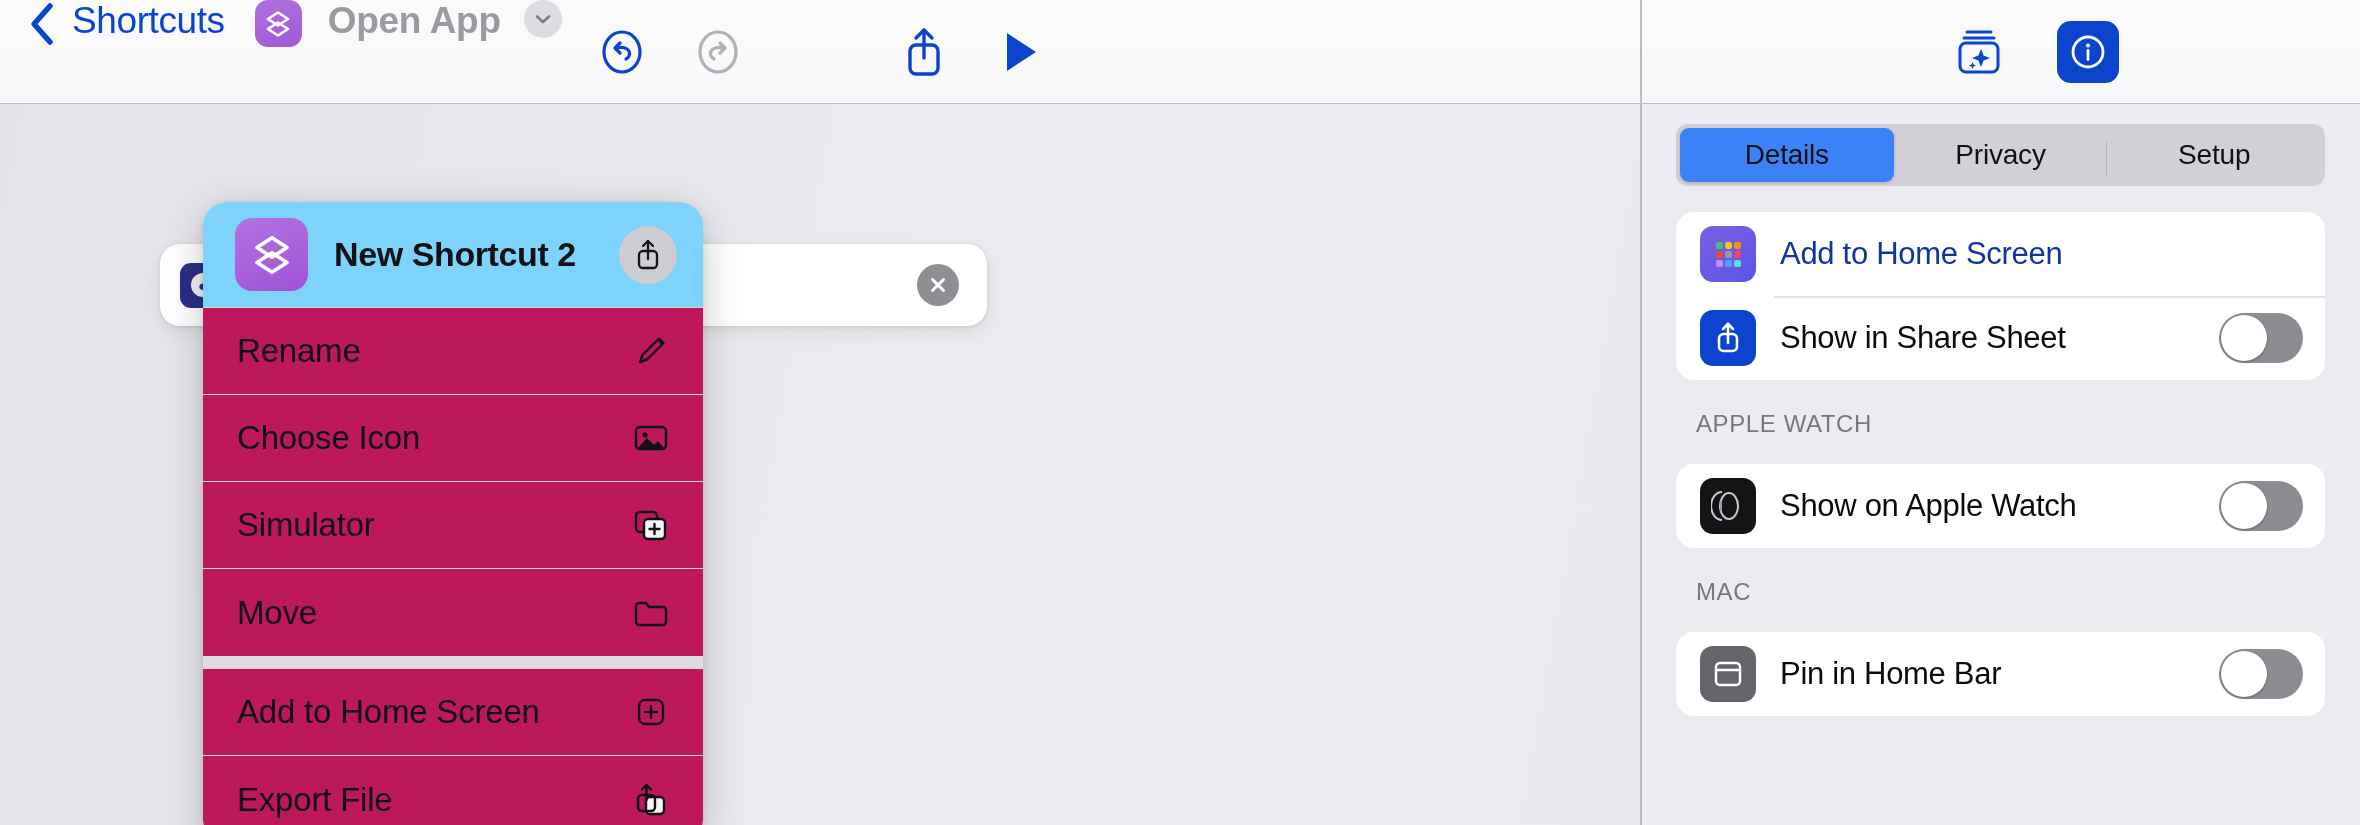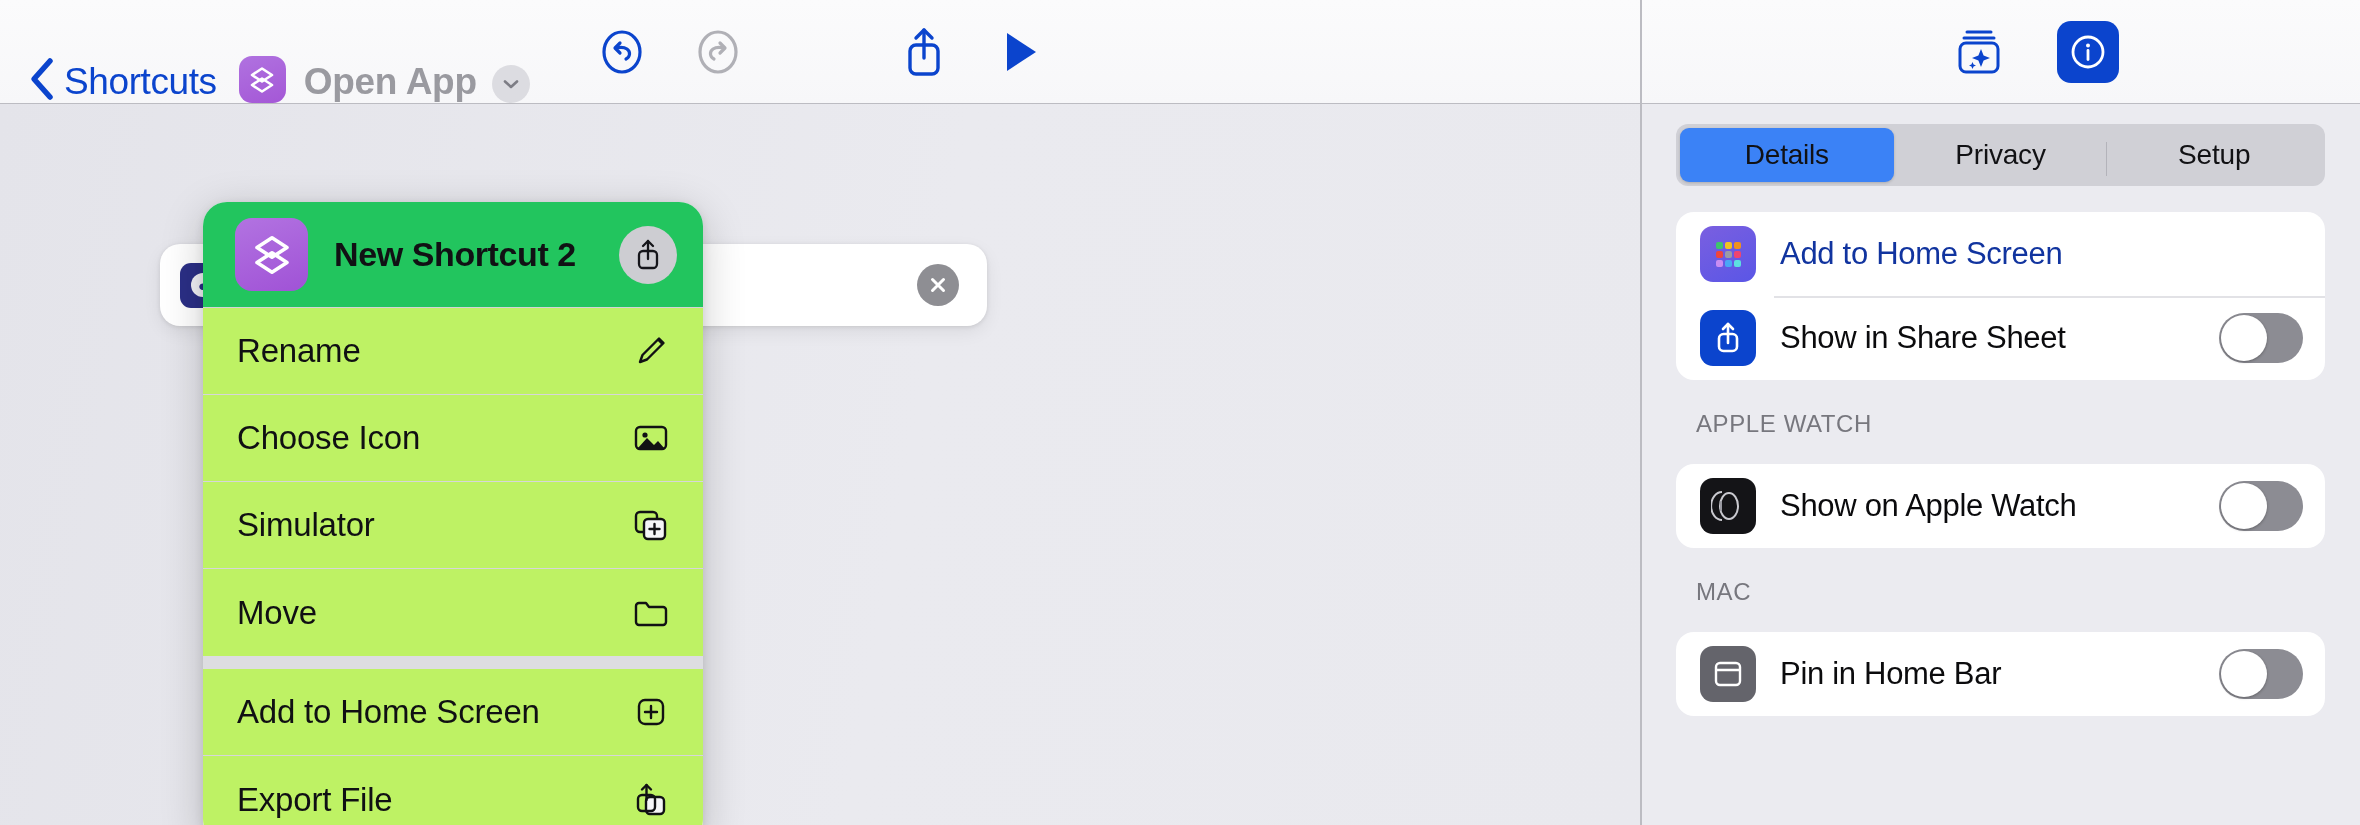--- a/index.html
+++ b/index.html
@@ -11,21 +11,21 @@
     -webkit-font-smoothing: antialiased;
   }
   #root { position: relative; width: 2360px; height: 825px; }
 
   
   .toolbar {
     position: absolute; left: 0; top: 0; width: 2360px; height: 104px;
     background: linear-gradient(180deg,#fbfbfc 0%, #f7f7f9 100%);
     border-bottom: 1.5px solid #bcbcc2;
   }
-  .tb-left { position: absolute; left: 22px; top: 0; height: 103px; display: flex; align-items: flex-end; gap: 0; }
+  .tb-left { position: absolute; left: 22px; top: 0; height: 103px; display: flex; align-items: flex-start; gap: 8px; }
   .back-chevron { width: 40px; height: 48px; display: flex; align-items: center; justify-content: center; }
   .back-label {
     color: #0b44cd; font-size: 37px; font-weight: 400; letter-spacing: -0.4px;
     margin-left: 2px; margin-right: 22px;
   }
   .app-badge {
     width: 47px; height: 47px; border-radius: 13px;
     background: linear-gradient(160deg,#b072e0 0%, #a457d6 100%);
     display: flex; align-items: center; justify-content: center;
     flex: 0 0 auto;
@@ -96,21 +96,21 @@
 
   
   .ctx-menu {
     position: absolute; left: 203px; top: 98px; width: 500px;
     border-radius: 24px; overflow: hidden;
     box-shadow: 0 10px 44px rgba(0,0,0,.20), 0 2px 10px rgba(0,0,0,.10);
     z-index: 20;
     background: #f5f5f7;
   }
   .ctx-header {
-    height: 106px; background: #22c55e;
+    height: 106px; background: #7dd3fc;
     display: flex; align-items: center; padding: 0 26px 0 32px;
     border-bottom: 1.5px solid #d3d3d8;
     text-align: center;
   }
   .ctx-icon {
     width: 73px; height: 73px; border-radius: 17px;
     background: linear-gradient(160deg,#b273e1 0%, #a052d6 100%);
     display:flex; align-items:center; justify-content:center; flex:0 0 auto;
   }
   .ctx-title {
@@ -118,21 +118,21 @@
     letter-spacing: -0.4px;
   }
   .ctx-share {
     margin-left: auto; width: 58px; height: 58px; border-radius: 50%;
     background: #cdcdd2; display:flex; align-items:center; justify-content:center; flex:0 0 auto;
   }
   .ctx-group { background: #f5f5f7; }
   .ctx-gap { height: 13px; background: #dddde1; }
   .ctx-item {
     height: 87px; display: flex; align-items: center;
-    padding: 0 30px 0 34px; background: #bef264;
+    padding: 0 30px 0 34px; background: #be185d;
     border-bottom: 1.5px solid #d6d6da;
   }
   .ctx-item.last { border-bottom: none; }
   .ctx-item-label { font-size: 33px; color: #101013; letter-spacing: -0.2px; }
   .ctx-item-icon { margin-left: auto; width: 44px; height: 44px; display:flex; align-items:center; justify-content:center; }
 
   
   .inspector {
     position: absolute; right: 0; top: 104px; width: 719px; height: 721px;
     background: #ebebf0;

